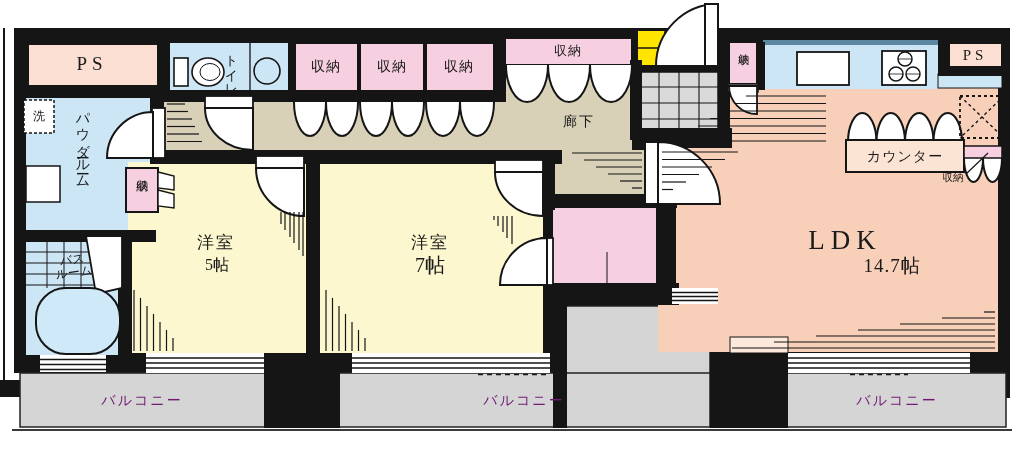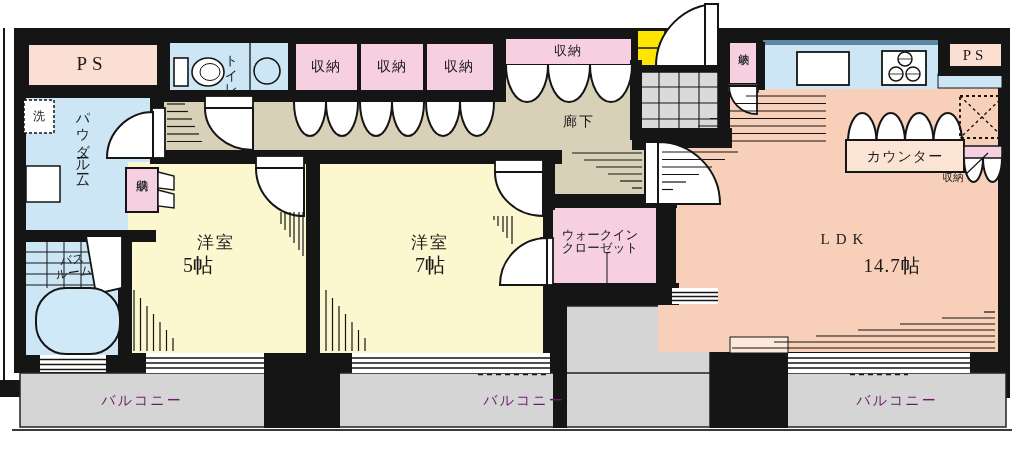--- a/index.html
+++ b/index.html
@@ -271,29 +271,25 @@
   <div class="lbl" style="left:568px;top:51px;font-size:13px;letter-spacing:1px;">収納</div>
   <div class="lbl" style="left:549px;top:122px;font-size:14px;letter-spacing:2px;margin-left:30px;">廊下</div>
   <div class="lbl vert" style="left:82px;top:102px;font-size:14px;">パウダールーム</div>
   <div class="lbl" style="left:39px;top:116px;font-size:12px;">洗</div>
   <div class="lbl vert" style="left:142px;top:170px;font-size:12px;">収納</div>
   <div class="lbl" style="left:73px;top:266px;font-size:12px;transform:translate(-50%,-50%) rotate(-8deg);">
     <span>バス</span><br>
     <span>ルーム</span>
   </div>
   <div class="lbl" style="left:216px;top:243px;font-size:17px;letter-spacing:2px;">洋室</div>
-  <div class="lbl" style="left:198px;top:265px;font-size:20px;">5帖</div>
+  <div class="lbl" style="left:217px;top:265px;font-size:16px;">5帖</div>
   <div class="lbl" style="left:430px;top:243px;font-size:17px;letter-spacing:2px;">洋室</div>
   <div class="lbl" style="left:430px;top:265px;font-size:20px;">7帖</div>
-  <div class="lbl" style="left:600px;top:242px;font-size:12.5px;">
-    <span>ウォークイン</span><br>
-    <span>クローゼット</span>
-  </div>
   <div class="lbl vert" style="left:743px;top:45px;font-size:11px;">収納</div>
   <div class="lbl" style="left:975px;top:56px;font-size:15px;letter-spacing:4px;">PS</div>
   <div class="lbl" style="left:905px;top:157px;font-size:14px;letter-spacing:1px;text-align:center;">カウンター</div>
-  <div class="lbl" style="left:845px;top:240px;font-size:15px;letter-spacing:6px;text-align:center;">LDK</div>
+  <div class="lbl" style="left:845px;top:240px;font-size:27px;letter-spacing:6px;text-align:center;">LDK</div>
   <div class="lbl" style="left:892px;top:266px;font-size:19px;letter-spacing:1px;">14.7帖</div>
   <div class="lbl" style="left:953px;top:178px;font-size:10.5px;">収納</div>
   <div class="lbl balc" style="left:142px;top:401px;font-size:14px;letter-spacing:2px;">バルコニー</div>
   <div class="lbl balc" style="left:524px;top:401px;font-size:14px;letter-spacing:2px;">バルコニー</div>
   <div class="lbl balc" style="left:897px;top:401px;font-size:14px;letter-spacing:2px;">バルコニー</div>
 </div>
 
 </body></html>

